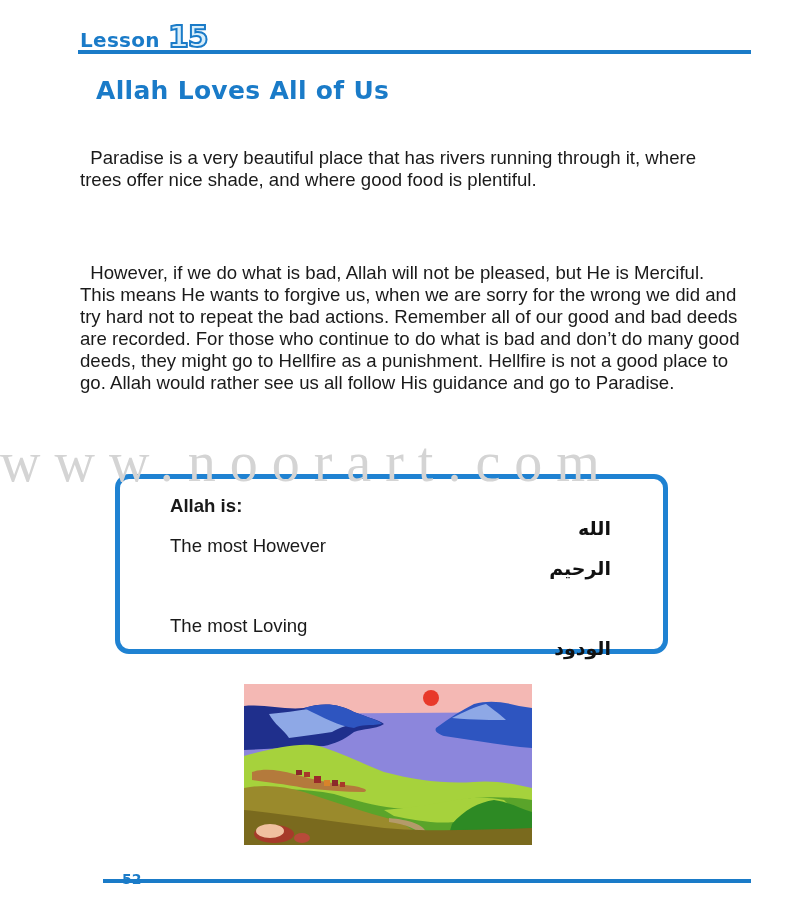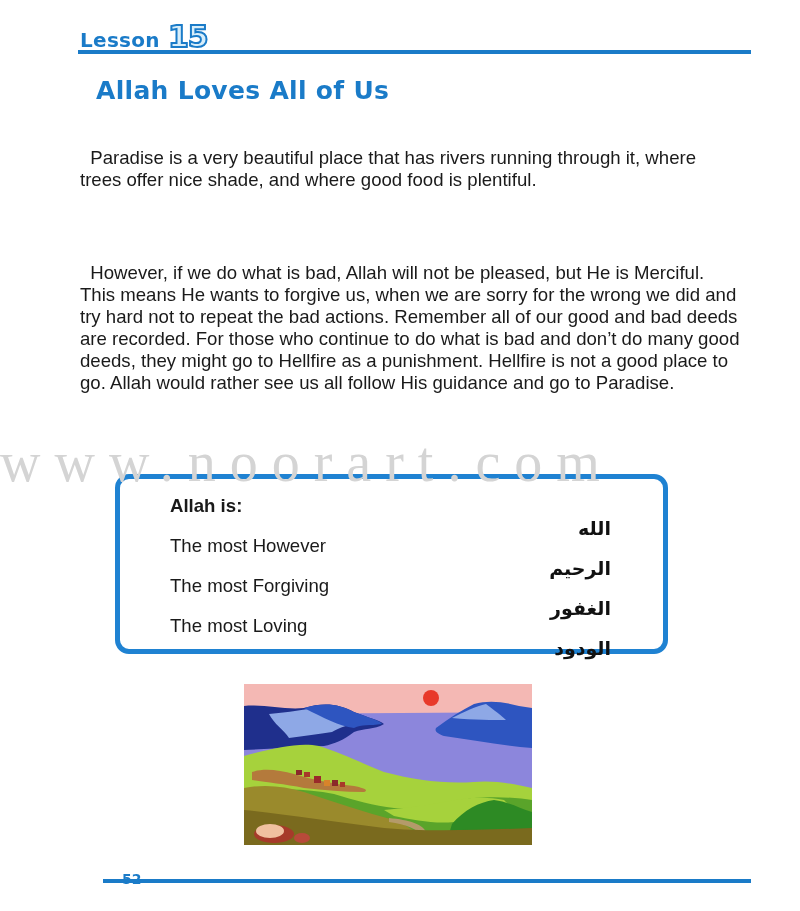--- a/index.html
+++ b/index.html
@@ -168,24 +168,20 @@
 
 <div class="names-box">
   <div class="names-row row-0">
     <span class="en">Allah is:</span>
     <span class="ar">الله</span>
   </div>
   <div class="names-row row-1">
     <span class="en">The most However</span>
     <span class="ar">الرحيم</span>
   </div>
-  <div class="names-row row-2">
-    <span class="en">The most Forgiving</span>
-    <span class="ar">الغفور</span>
-  </div>
   <div class="names-row row-3">
     <span class="en">The most Loving</span>
     <span class="ar">الودود</span>
   </div>
 </div>
 
 <svg class="landscape" viewBox="0 0 288 161" preserveAspectRatio="none">
 
   <rect x="0" y="0" width="288" height="161" fill="#f4b8b4"></rect>
 

